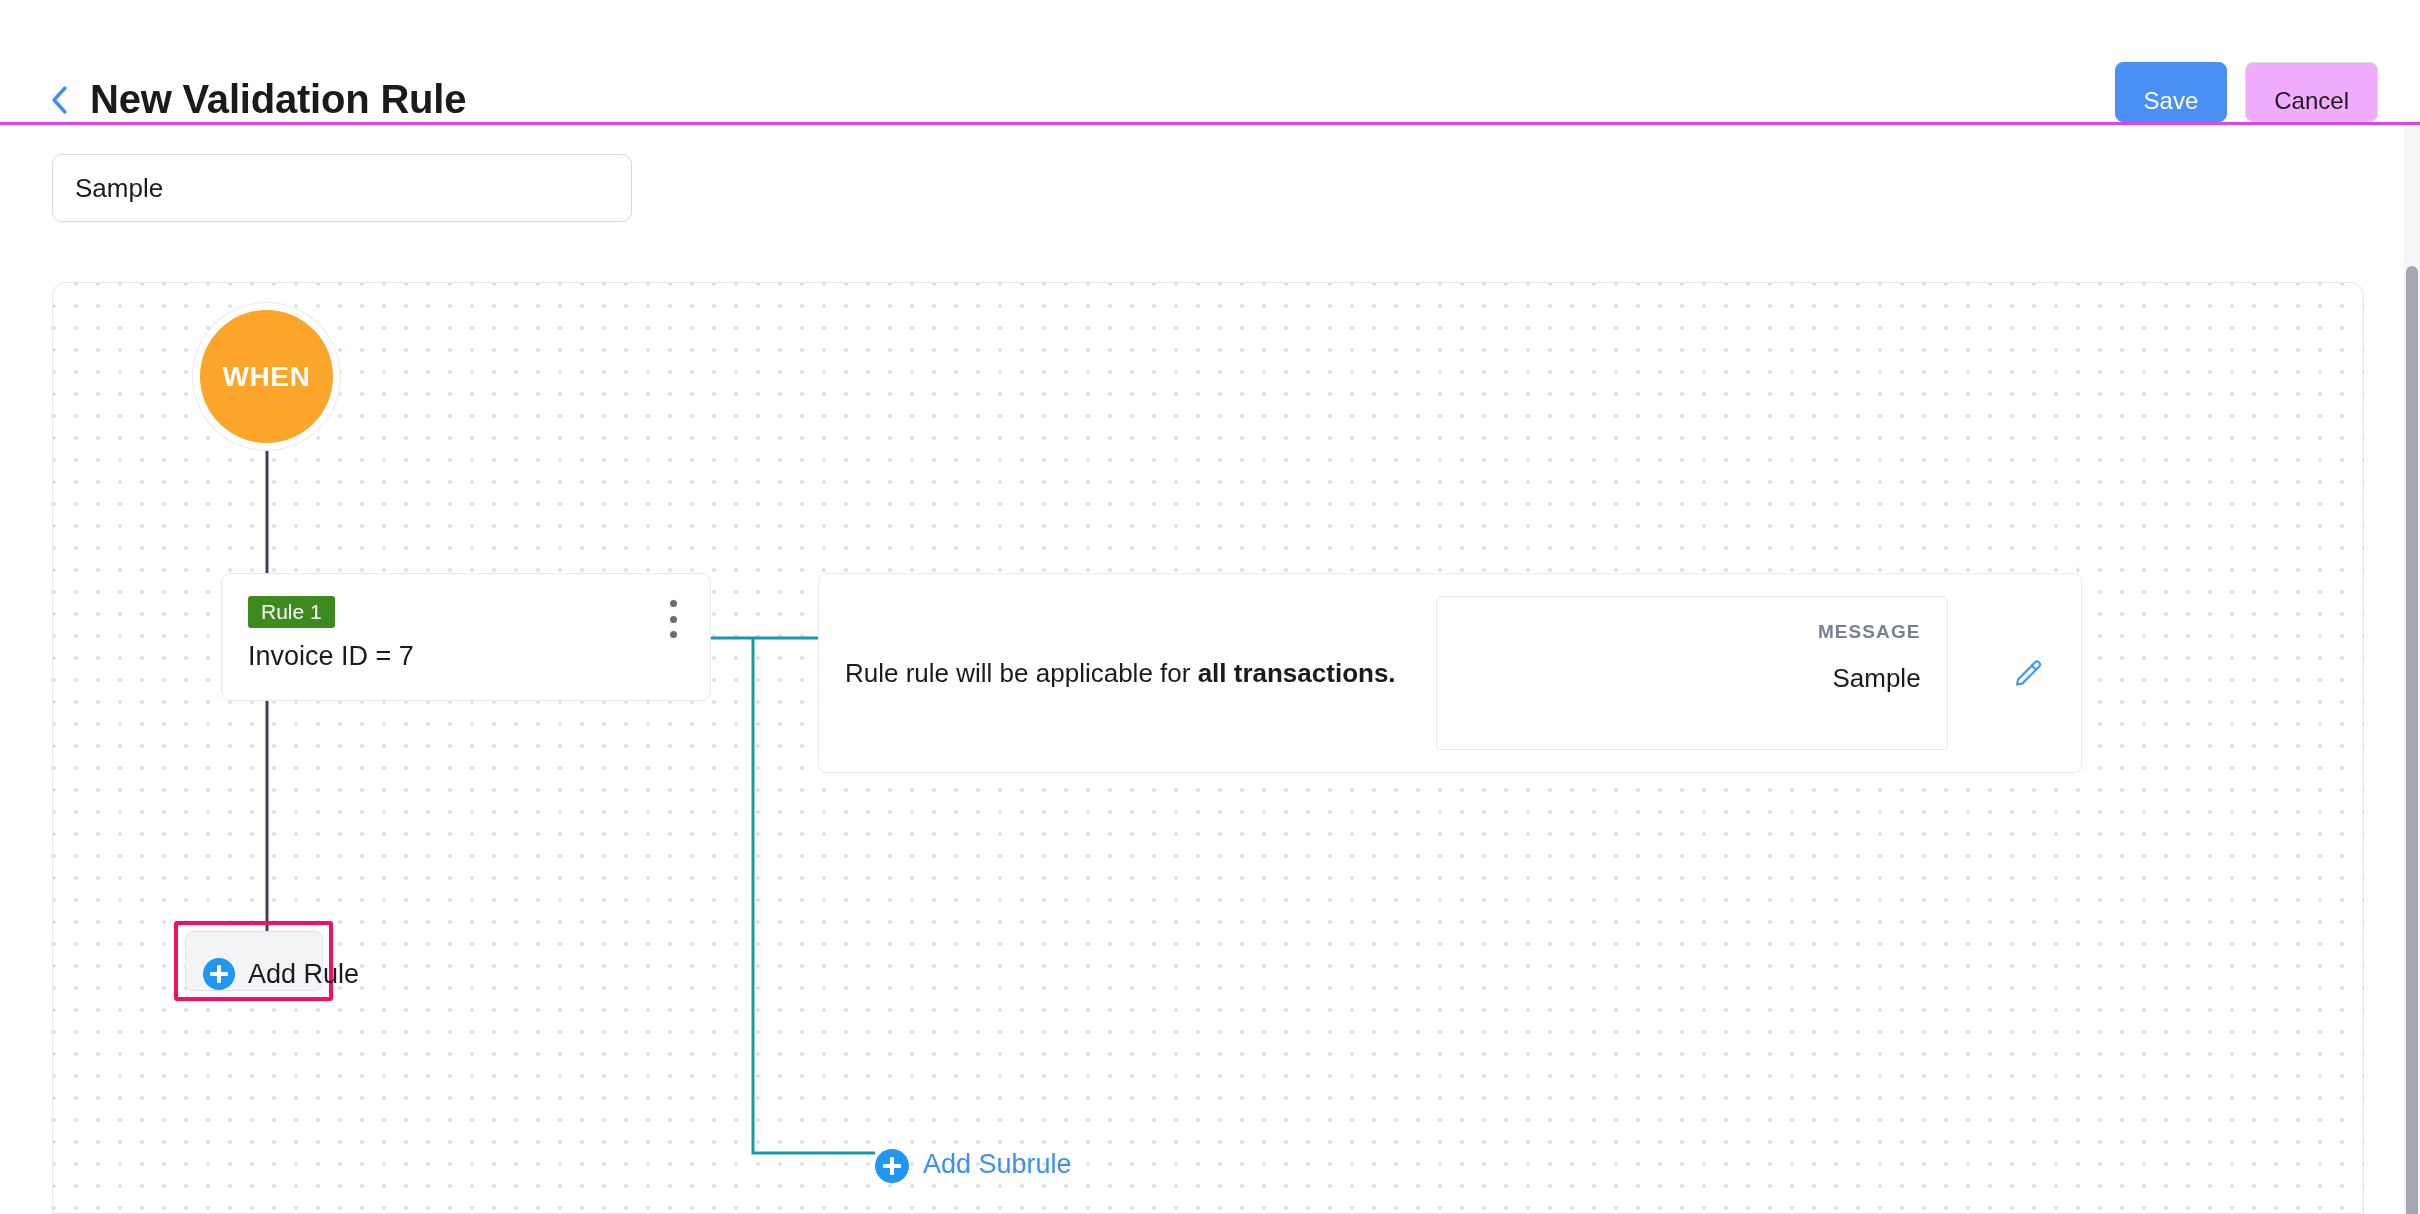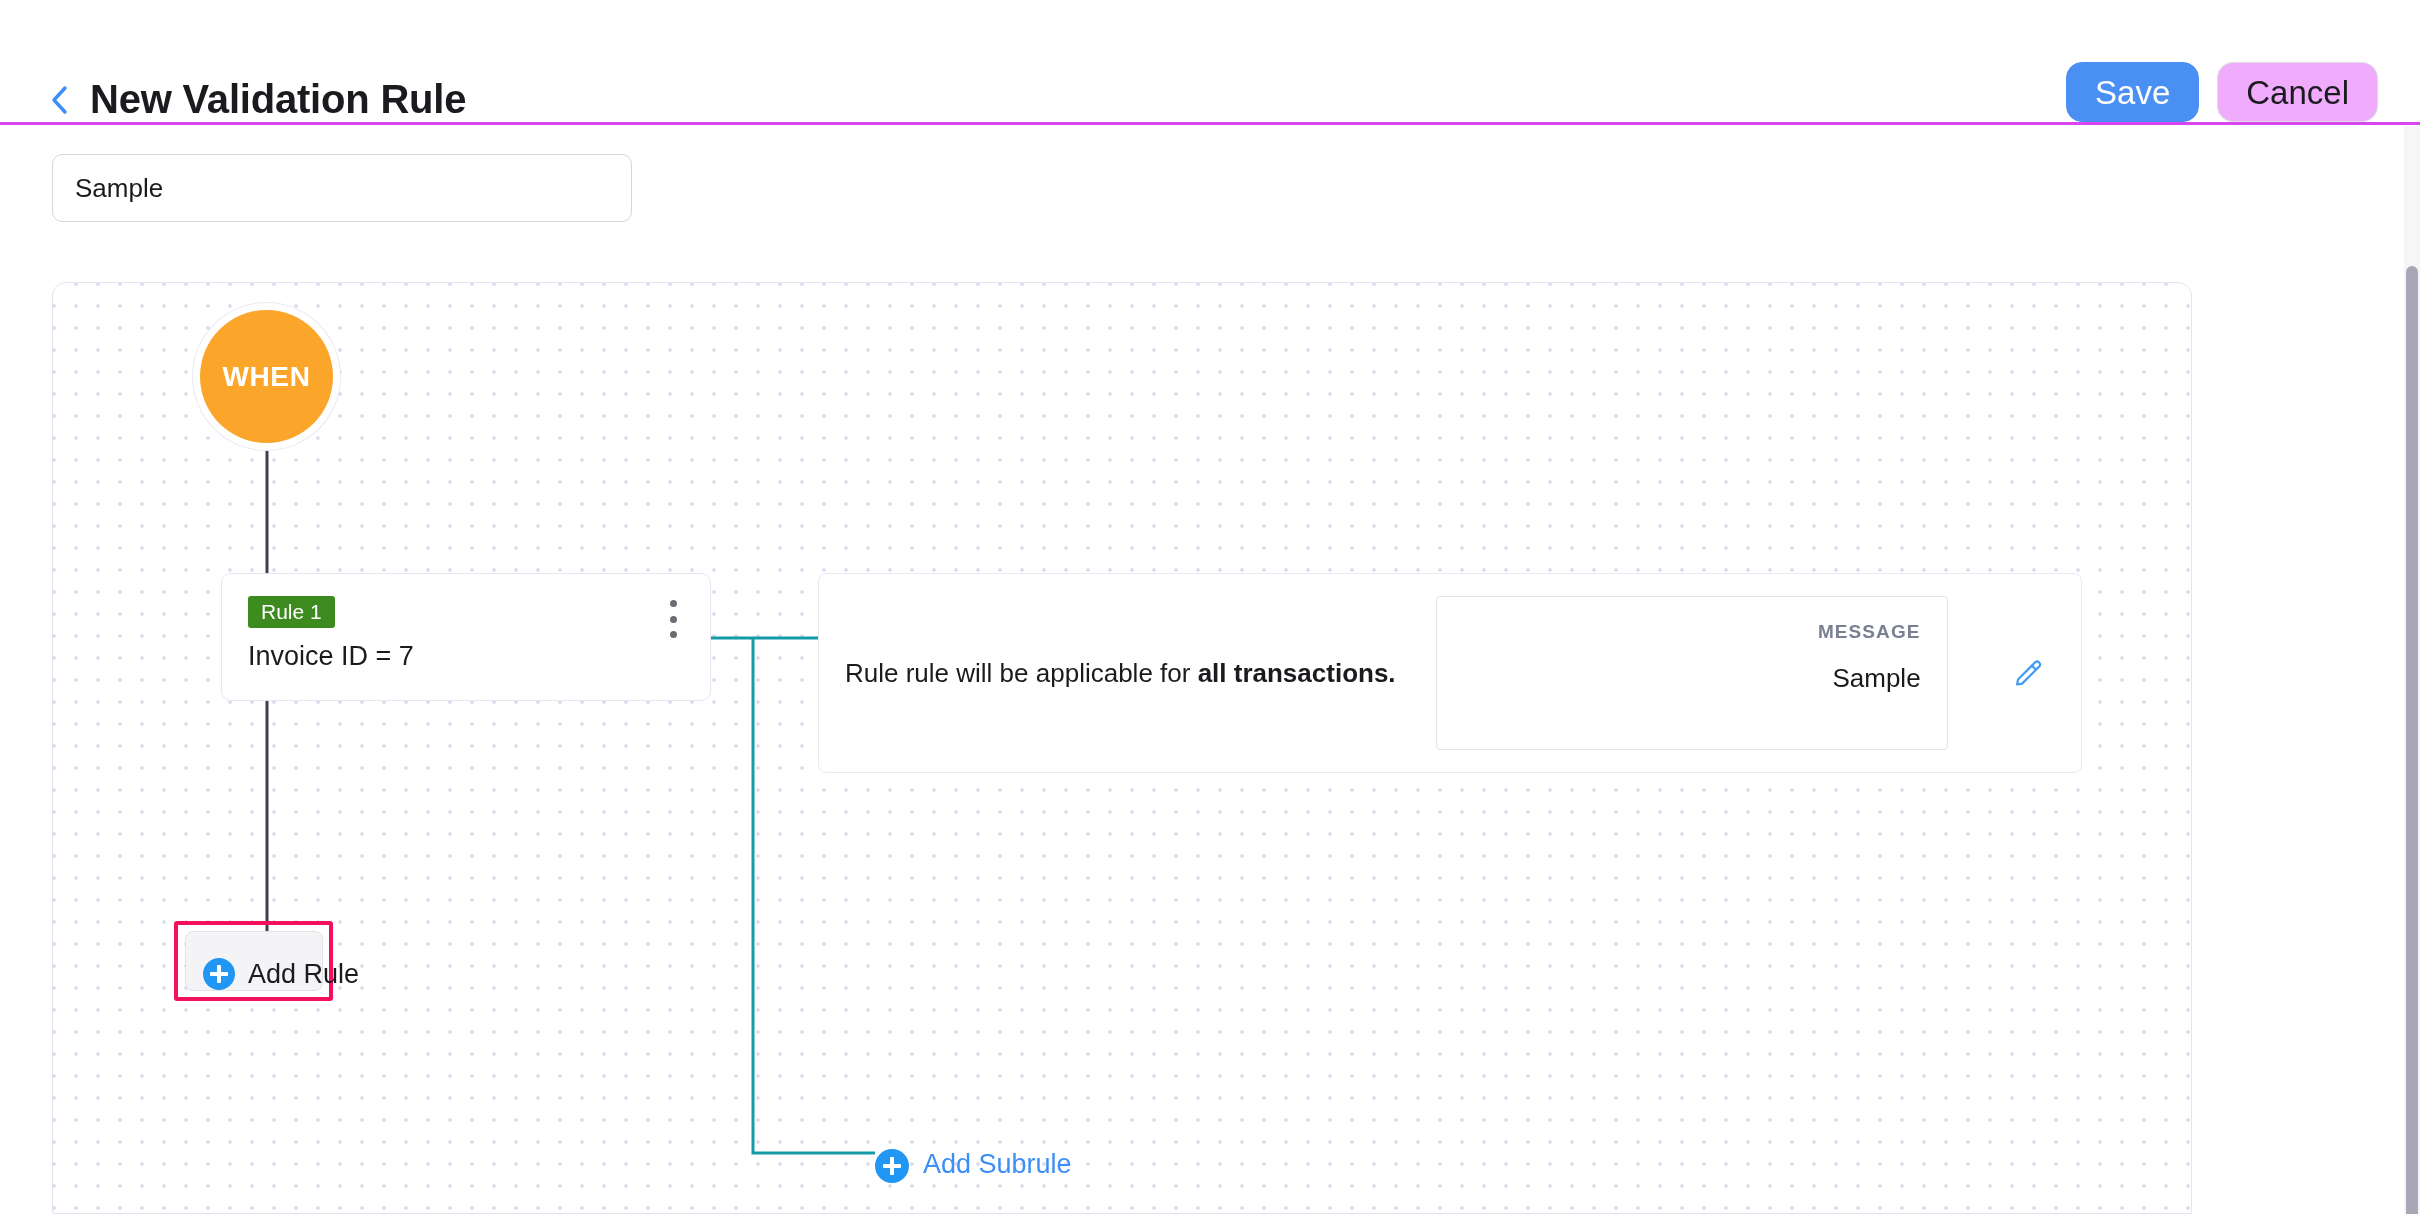--- a/index.html
+++ b/index.html
@@ -47,23 +47,23 @@
   }
   .header-right {
     margin-left: auto;
     display: flex;
     align-items: center;
     gap: 18px;
     padding-right: 42px;
   }
   .btn {
     font-family: "Liberation Sans", sans-serif;
-    font-size: 33px;
-    border-radius: 16px;
-    padding: 0 28px;
+    font-size: 24px;
+    border-radius: 8px;
+    padding: 8px 28px;
     height: 60px;
     line-height: 60px;
     cursor: pointer;
     white-space: nowrap;
     text-align: center;
   }
   .btn-save {
     background: #4a90f4;
     color: #ffffff;
     border: 1px solid #4a90f4;
@@ -89,21 +89,21 @@
     color: #1b1b1f;
     padding: 0 22px;
     outline: none;
   }
 
   
   .canvas {
     position: absolute;
     top: 282px;
     left: 52px;
-    width: 2140px;
+    width: 2312px;
     height: 932px;
     border: 1px solid #e4e4f0;
     border-top-left-radius: 14px;
     border-top-right-radius: 14px;
     background-color: #ffffff;
     background-image:
       radial-gradient(#dedef0 1.6px, transparent 1.7px);
     background-size: 22px 22px;
     background-position: 12px 12px;
     overflow: hidden;

